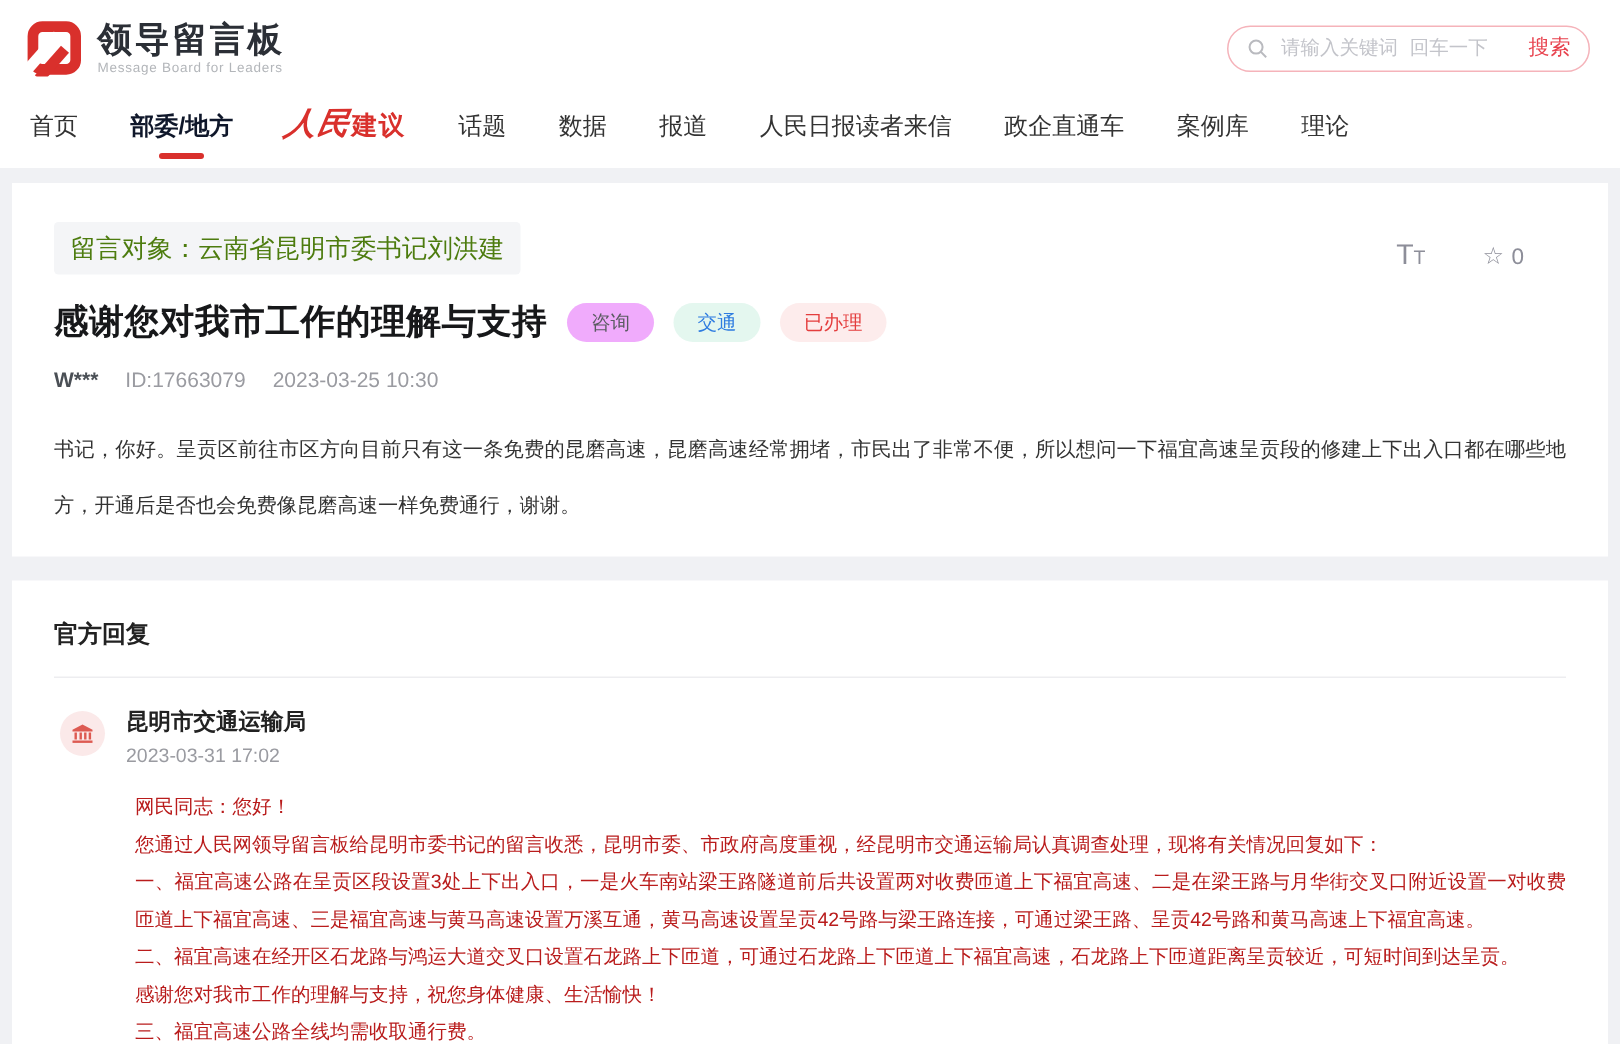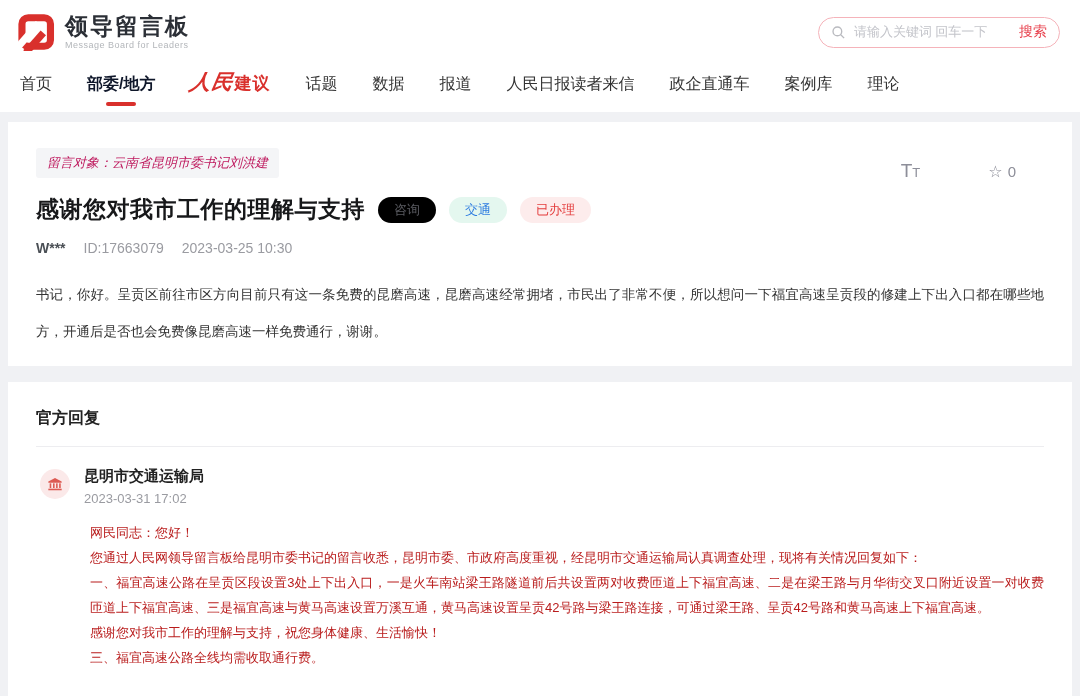--- a/index.html
+++ b/index.html
@@ -18,21 +18,21 @@
   .logo { display: flex; align-items: center; gap: 9px; cursor: pointer; }
   .logo-title { font-size: 23px; font-weight: bold; color: #2b2f36; letter-spacing: 2px; line-height: 24px; }
   .logo-subtitle { font-size: 9px; color: #b3b6ba; letter-spacing: 0.5px; margin-top: 2px; }
   .search-pill {
     display: flex; align-items: center; gap: 8px;
     width: 242px; height: 31px; padding: 0 12px;
     border: 1px solid #f5b3ba; border-radius: 16px; background: #fff;
   }
   .search-pill input {
     flex: 1; border: none; outline: none; font-size: 13px; color: #333;
-    font-family: Liberation Serif, serif; background: transparent; min-width: 0;
+    font-family: Liberation Mono, monospace; background: transparent; min-width: 0;
   }
   .search-pill input::placeholder { color: #c3c4ca; }
   .search-btn {
     border: none; background: transparent; color: #e8434f; font-size: 14px;
     cursor: pointer; font-family: inherit; padding: 0;
   }
   
   nav {
     display: flex; align-items: baseline; gap: 35px;
     padding: 16px 0 16px 20px; background: #fff;
@@ -48,35 +48,35 @@
   }
   .nav-item.brand { color: #d9302c; }
   .nav-item.brand .rm {
     display: inline-block; font-style: italic; font-weight: bold; font-size: 21px;
     transform: skewX(-10deg); letter-spacing: 1px;
   }
   .nav-item.brand .jy { font-weight: 800; font-size: 17px; letter-spacing: 1px; }
   
   .card { background: #fff; margin: 10px 8px 0; padding: 26px 28px 16px; }
   .target-tag {
-    display: inline-block; background: #f4f5f7; color: #be185d;
-    font-size: 13px; padding: 6px 11px; border-radius: 3px; font-style: italic;
+    display: inline-block; background: #f4f5f7; color: #4d7c0f;
+    font-size: 17px; padding: 6px 11px; border-radius: 3px;
   }
   .title-row { display: flex; align-items: center; gap: 13px; margin-top: 16px; }
   .msg-title { font-size: 23px; font-weight: bold; color: #17181a; letter-spacing: 0.5px; }
   .pill { font-size: 13px; padding: 4px 16px; border-radius: 14px; white-space: nowrap; }
-  .pill.consult { background: #000000; color: #5a5b61; }
+  .pill.consult { background: #f0abfc; color: #5a5b61; }
   .pill.traffic { background: #e4f7ef; color: #2e7ce0; }
   .pill.done    { background: #fdecec; color: #e43d3d; }
   .meta-row { display: flex; align-items: center; gap: 18px; margin-top: 15px; font-size: 14px; }
   .meta-author { color: #4a4f55; font-weight: bold; }
   .meta-dim { color: #9a9ba1; }
   .card-actions {
     position: absolute; right: 64px; top: 160px;
-    display: flex; align-items: center; gap: 68px; color: #8d8e99;
+    display: flex; align-items: center; gap: 38px; color: #8d8e99;
   }
   .font-icon { cursor: pointer; }
   .t-big { font-size: 19px; }
   .t-small { font-size: 13px; }
   .fav { display: flex; align-items: center; gap: 5px; font-size: 15px; cursor: pointer; }
   .star-icon { font-size: 16px; }
   .msg-body { margin-top: 20px; font-size: 13.5px; line-height: 37px; color: #333; text-align: justify; }
   
   .card.reply { margin-top: 16px; padding-bottom: 60px; min-height: 330px; }
   .reply-title { font-size: 16px; font-weight: bold; color: #222; }
@@ -170,17 +170,18 @@
       </div>
       <div>
         <div class="agency-name">昆明市交通运输局</div>
         <div class="agency-date">2023-03-31 17:02</div>
       </div>
     </div>
     <div class="reply-body">
       <p>网民同志：您好！</p>
       <p>您通过人民网领导留言板给昆明市委书记的留言收悉，昆明市委、市政府高度重视，经昆明市交通运输局认真调查处理，现将有关情况回复如下：</p>
       <p>一、福宜高速公路在呈贡区段设置3处上下出入口，一是火车南站梁王路隧道前后共设置两对收费匝道上下福宜高速、二是在梁王路与月华街交叉口附近设置一对收费匝道上下福宜高速、三是福宜高速与黄马高速设置万溪互通，黄马高速设置呈贡42号路与梁王路连接，可通过梁王路、呈贡42号路和黄马高速上下福宜高速。</p>
+      <p>二、福宜高速在经开区石龙路与鸿运大道交叉口设置石龙路上下匝道，可通过石龙路上下匝道上下福宜高速，石龙路上下匝道距离呈贡较近，可短时间到达呈贡。</p>
       <p>感谢您对我市工作的理解与支持，祝您身体健康、生活愉快！</p>
       <p>三、福宜高速公路全线均需收取通行费。</p>
     </div>
   </section>
 </main>
 
 </body></html>

